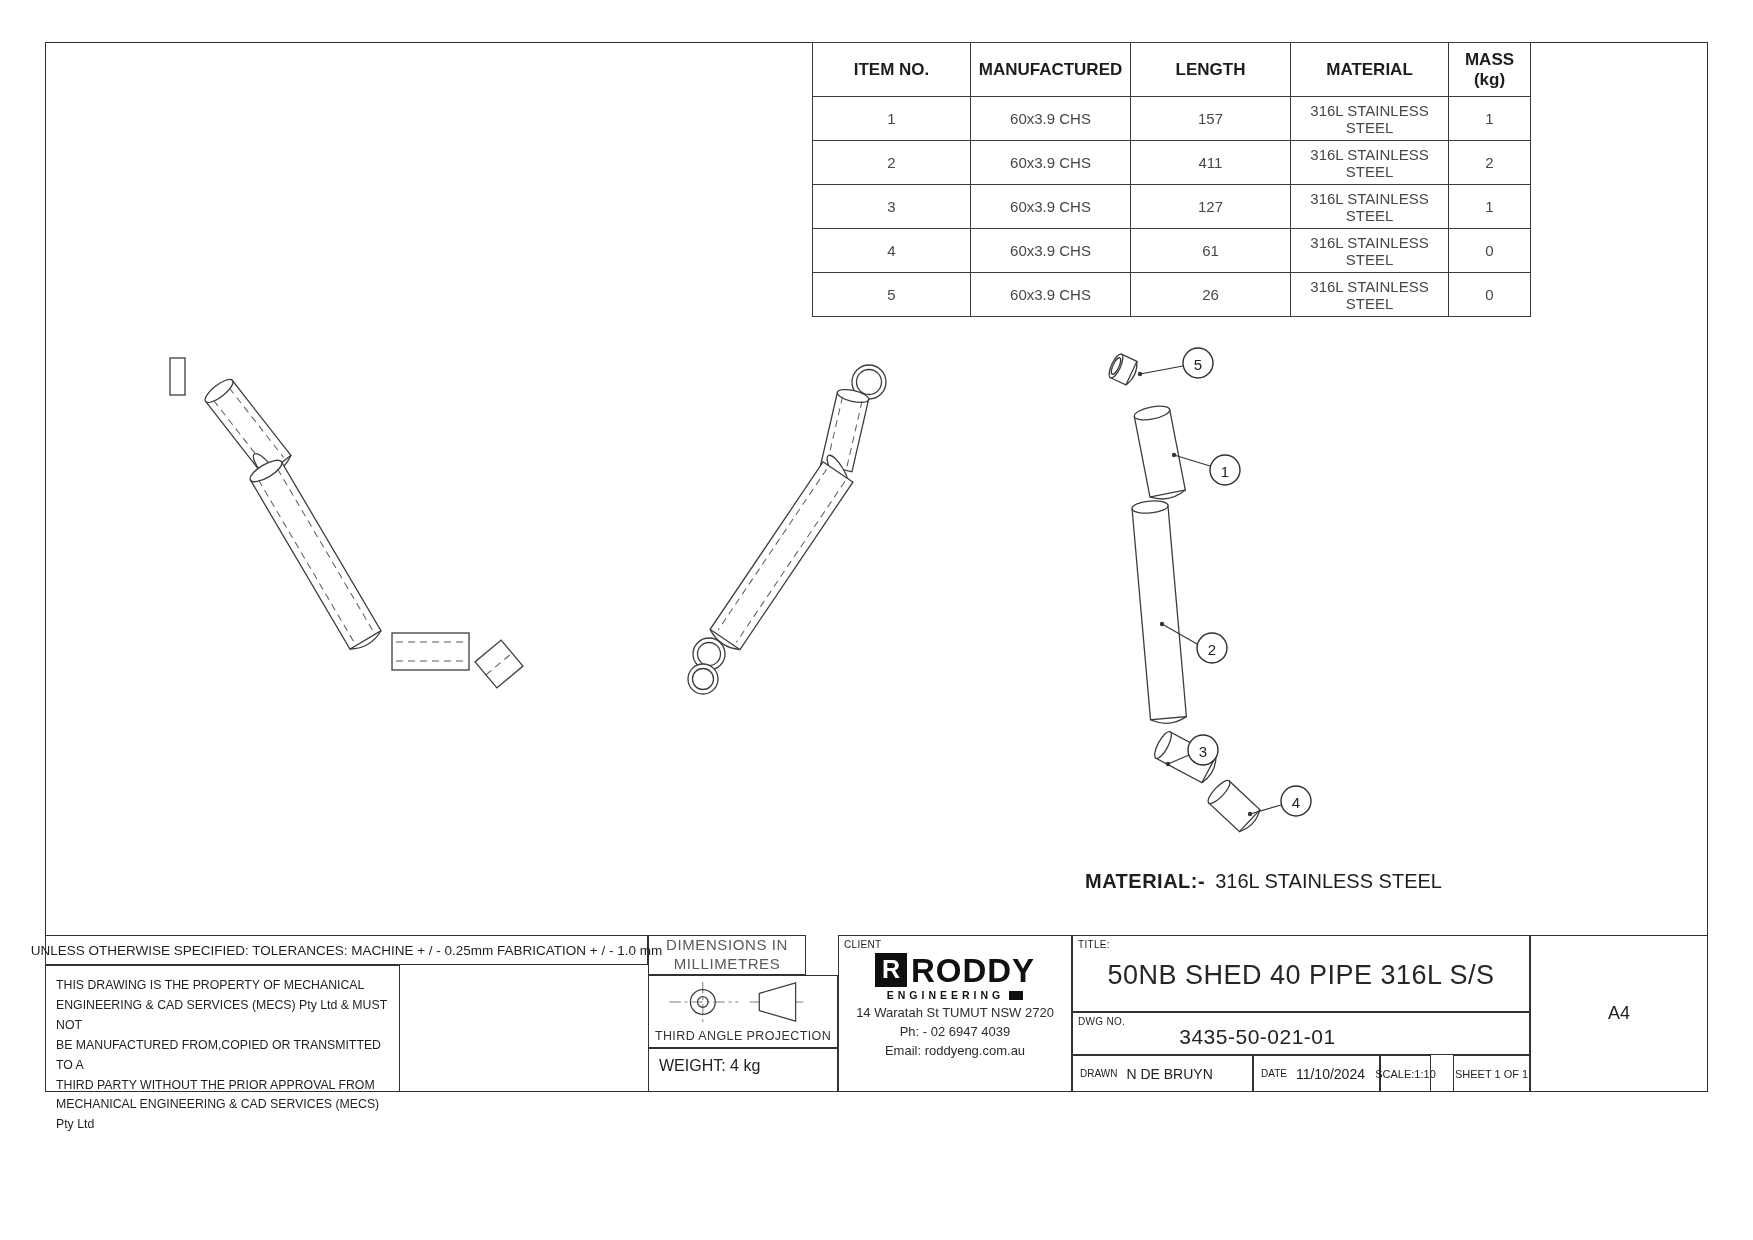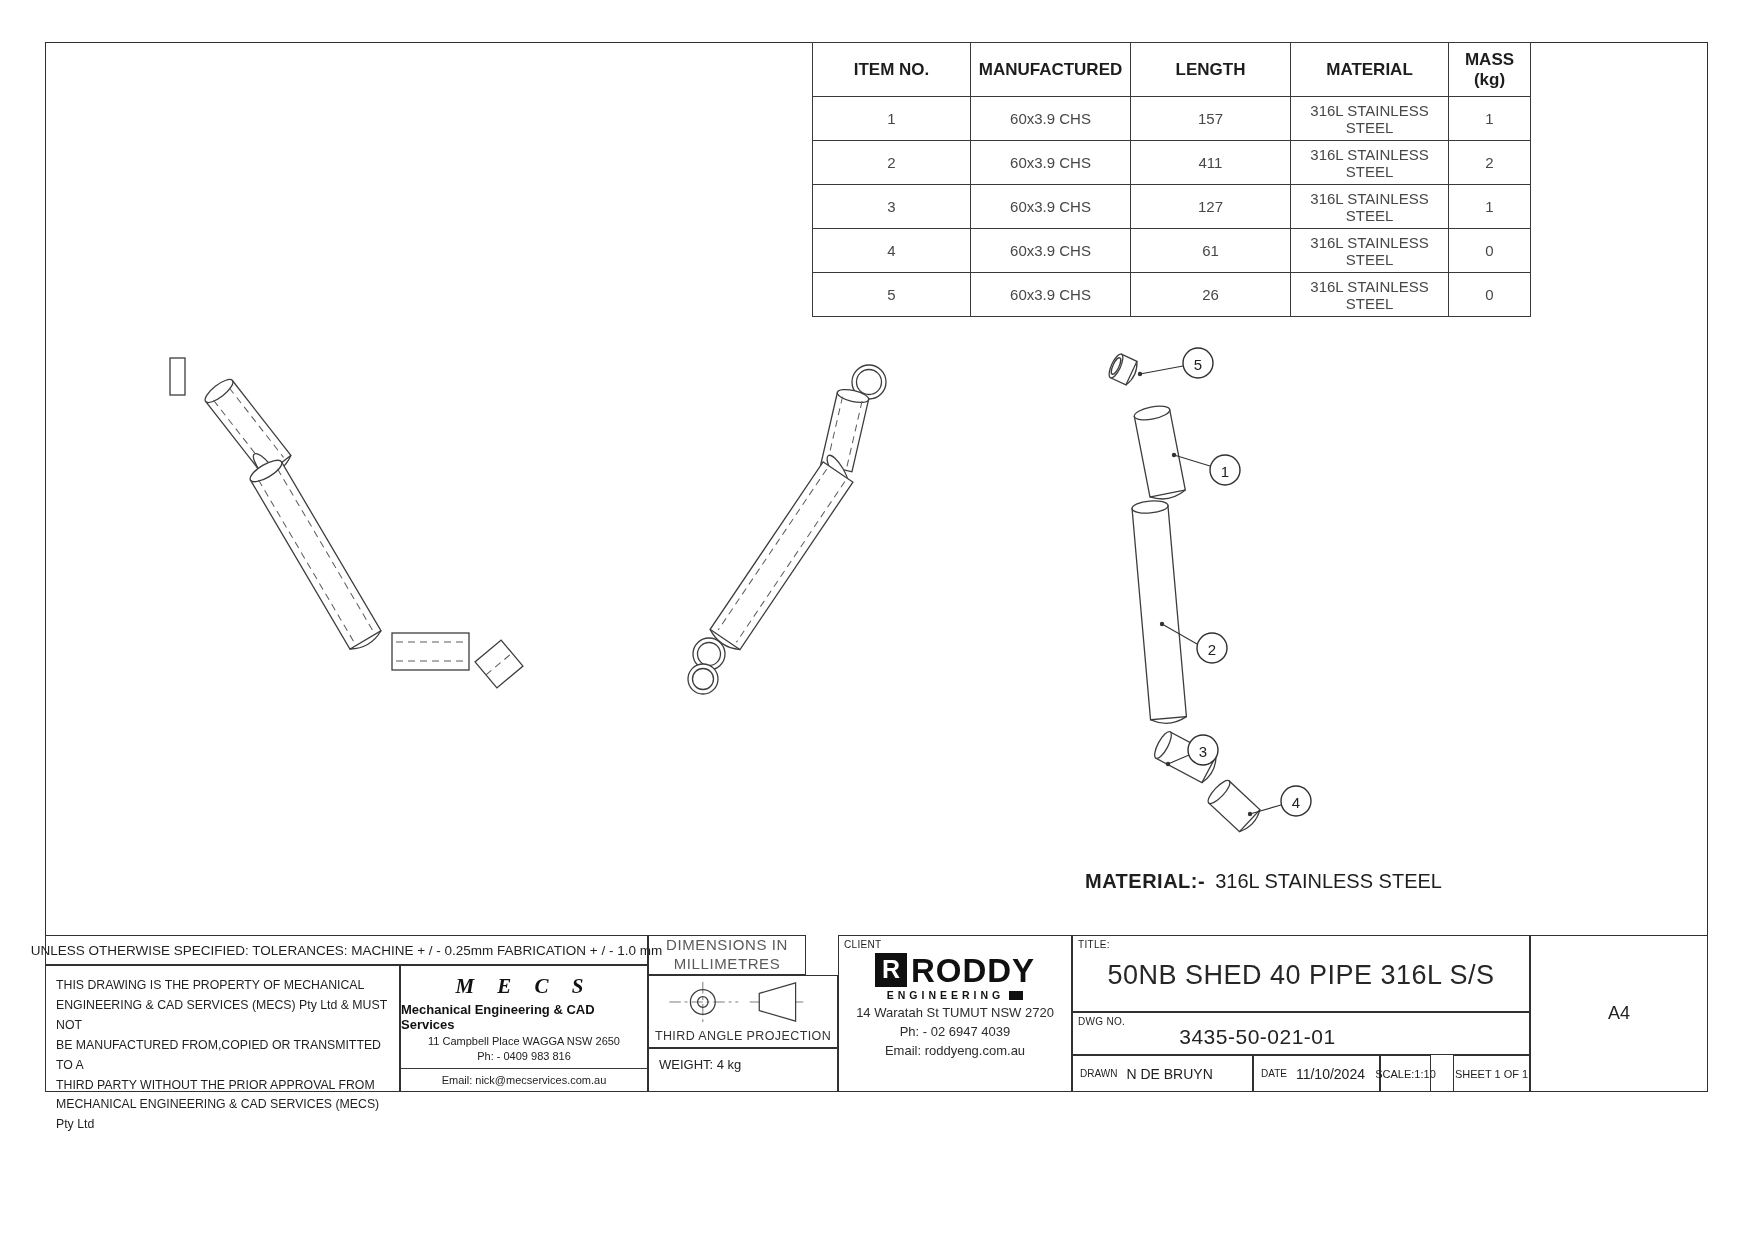--- a/index.html
+++ b/index.html
@@ -36,21 +36,21 @@
   #tb-mecs{display:flex;flex-direction:column;align-items:center;padding-top:8px;}
   .mecs-logo{font-family:"Liberation Serif","DejaVu Serif",serif;font-style:italic;font-weight:bold;font-size:21px;letter-spacing:9px;color:#111;}
   .mecs-name{font-size:13px;font-weight:bold;margin-top:3px;color:#111;}
   .mecs-line{font-size:11px;margin-top:3px;color:#222;}
   .mecs-email{width:100%;text-align:center;border-top:1px solid #3a3a3a;margin-top:6px;padding-top:5px;font-size:11px;color:#222;}
   #tb-dims{display:flex;flex-direction:column;align-items:center;justify-content:center;font-size:15px;color:#5a5a5a;letter-spacing:0.6px;line-height:1.25;}
   #tb-proj{text-align:center;}
   #tb-proj svg{margin-top:4px;}
   .proj-label{position:absolute;bottom:4px;left:0;width:100%;text-align:center;font-size:12.5px;color:#333;letter-spacing:0.4px;}
   .cl{stroke:#777;stroke-width:1;stroke-dasharray:12 4 3 4;fill:none;}
-  #tb-weight{padding:8px 0 16px 10px;font-size:13px;color:#222;}
+  #tb-weight{padding:8px 0 16px 10px;font-size:16px;color:#222;}
   #tb-client{overflow:hidden;}
   .client-stack{display:flex;flex-direction:column;align-items:center;padding-top:17px;}
   .roddy-top{display:flex;align-items:center;gap:4px;}
   .roddy-r{background:#101010;color:#fff;font-weight:bold;font-size:25px;line-height:1;padding:4px 7px 5px 7px;}
   .roddy-name{font-size:33px;font-weight:800;letter-spacing:1px;color:#101010;line-height:1;}
   .roddy-sub{display:flex;align-items:center;gap:5px;font-size:10.5px;font-weight:bold;letter-spacing:4px;color:#101010;margin-top:2px;}
   .roddy-bar{display:inline-block;width:14px;height:9px;background:#101010;}
   .client-line{font-size:13px;color:#2c2c2c;margin-top:4px;}
   #tb-title .big-title{margin-top:24px;text-align:center;font-size:27px;color:#262626;letter-spacing:0.5px;white-space:nowrap;}
   #tb-dwg .dwg-no{margin-top:12px;text-align:center;font-size:21px;color:#222;letter-spacing:0.5px;padding-right:87px;}
@@ -251,27 +251,20 @@
   </div>
 
   <div id="tb-property" class="cell" style="left:45px;top:965px;width:355px;height:127px">
     <div>THIS DRAWING IS THE PROPERTY OF MECHANICAL</div>
     <div>ENGINEERING &amp; CAD SERVICES (MECS) Pty Ltd &amp; MUST NOT</div>
     <div>BE MANUFACTURED FROM,COPIED OR TRANSMITTED TO A</div>
     <div>THIRD PARTY WITHOUT THE PRIOR APPROVAL FROM</div>
     <div>MECHANICAL ENGINEERING &amp; CAD SERVICES (MECS) Pty Ltd</div>
   </div>
 
-  <div id="tb-mecs" class="cell" style="left:400px;top:965px;width:248px;height:127px">
-    <div class="mecs-logo">M E C S</div>
-    <div class="mecs-name">Mechanical Engineering &amp; CAD Services</div>
-    <div class="mecs-line">11 Campbell Place WAGGA NSW 2650</div>
-    <div class="mecs-line">Ph: - 0409 983 816</div>
-    <div class="mecs-email">Email: nick@mecservices.com.au</div>
-  </div>
 
   <div id="tb-dims" class="cell" style="left:648px;top:935px;width:158px;height:40px">
     <div>DIMENSIONS IN</div>
     <div>MILLIMETRES</div>
   </div>
 
   <div id="tb-proj" class="cell" style="left:648px;top:975px;width:190px;height:73px">
     <svg width="170" height="44" viewBox="0 0 170 46">
       <line x1="8" y1="23" x2="80" y2="23" class="cl"></line>
       <line x1="43" y1="2" x2="43" y2="44" class="cl"></line>

